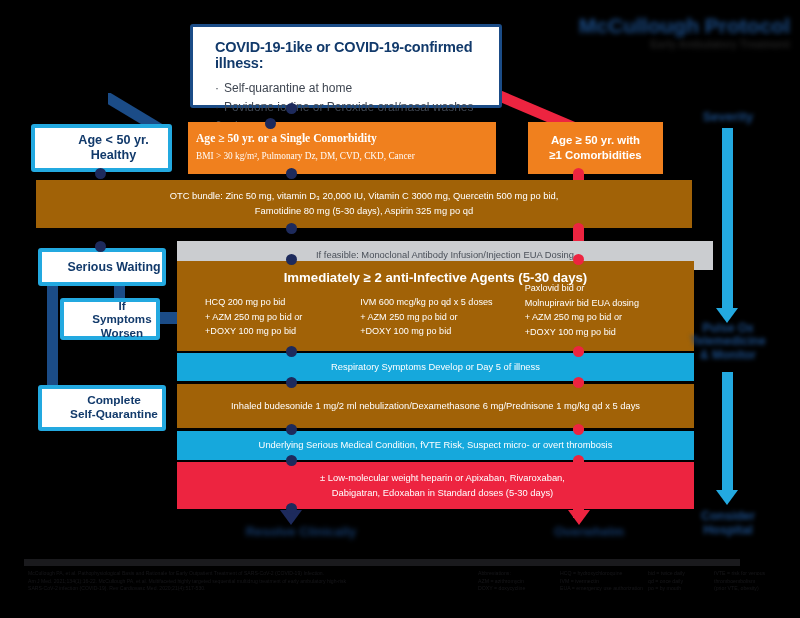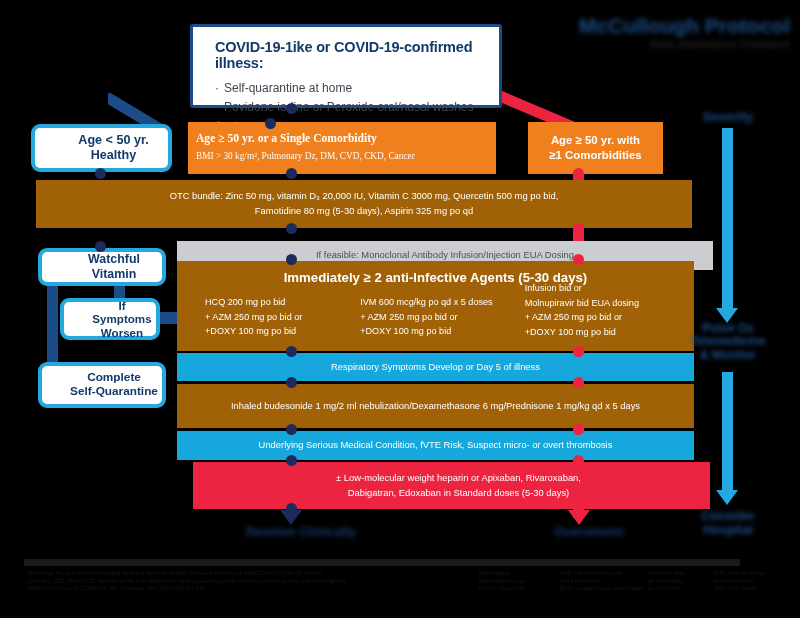--- a/index.html
+++ b/index.html
@@ -8,21 +8,21 @@
   #stage{position:relative;width:800px;height:618px;background:#000;}
 
   .abs{position:absolute;box-sizing:border-box;}
 
   
   .conn{position:absolute;background:#1b4c87;}
   .conn-cyan{position:absolute;background:#23a9e0;}
   .conn-red{position:absolute;background:#ed2440;}
 
   
-  .wbox{background:#ffffff;border:4px solid #23a9e0;border-radius:9px;
+  .wbox{background:#ffffff;border:4px solid #23a9e0;border-radius:3px;
         display:flex;align-items:center;justify-content:center;text-align:center;
         color:#123a6b;font-weight:bold;line-height:1.18;padding-left:24px;}
 
   
   .panel{background:#ffffff;border:3px solid #1b4c87;border-radius:3px;
          padding:12px 16px 12px 22px;}
   .panel h1{margin:0 0 8px 0;font-size:14.5px;color:#123a6b;font-weight:bold;
             letter-spacing:-0.2px;}
   .panel ul{margin:0;padding:0;list-style:none;}
   .panel li{font-size:12px;color:#3f4651;line-height:1.58;}
@@ -157,57 +157,57 @@
         <div>HCQ 200 mg po bid</div>
         <div>+ AZM 250 mg po bid or</div>
         <div>+DOXY 100 mg po bid</div>
       </div>
       <div class="col c2">
         <div>IVM 600 mcg/kg po qd x 5 doses</div>
         <div>+ AZM 250 mg po bid or</div>
         <div>+DOXY 100 mg po bid</div>
       </div>
       <div class="col c3" style="margin-top:-14px;">
-        <div>Infusion bid or</div>
+        <div>Paxlovid bid or</div>
         <div>Molnupiravir bid EUA dosing</div>
         <div>+ AZM 250 mg po bid or</div>
         <div>+DOXY 100 mg po bid</div>
       </div>
     </div>
   </div>
 
   <div class="bar bar-cyan abs" style="left:177px;top:353px;width:517px;height:28px;">
     <div class="line">Respiratory Symptoms Develop or Day 5 of illness</div>
   </div>
 
   <div class="bar bar-gray-d abs" style="left:177px;top:384px;width:517px;height:44px;">
     <div class="line">Inhaled budesonide 1 mg/2 ml nebulization/Dexamethasone 6 mg/Prednisone 1 mg/kg qd x 5 days</div>
   </div>
 
   <div class="bar bar-cyan abs" style="left:177px;top:431px;width:517px;height:29px;">
     <div class="line">Underlying Serious Medical Condition, fVTE Risk, Suspect micro- or overt thrombosis</div>
   </div>
 
-  <div class="bar bar-red abs" style="left:193px;top:462px;width:517px;height:47px;padding-left:14px;">
+  <div class="bar bar-red abs" style="left:177px;top:462px;width:517px;height:47px;padding-left:14px;">
     <div class="line">± Low-molecular weight heparin or  Apixaban, Rivaroxaban,</div>
     <div class="line">Dabigatran, Edoxaban in Standard doses (5-30 days)</div>
   </div>
 
   <div class="wbox abs" style="left:38px;top:248px;width:128px;height:38px;font-size:12.4px;">
-    <span>Watchful Vitamin</span>
+    <span>Serious Waiting</span>
   </div>
 
   <div class="wbox abs" style="left:60px;top:298px;width:100px;height:42px;font-size:11.6px;">
     <div>
       <span>If Symptoms</span><br>
       <span>Worsen</span>
     </div>
   </div>
 
-  <div class="wbox abs" style="left:38px;top:362px;width:128px;height:46px;font-size:11.8px;">
+  <div class="wbox abs" style="left:38px;top:385px;width:128px;height:46px;font-size:11.8px;">
     <div>
       <span>Complete</span><br>
       <span>Self-Quarantine</span>
     </div>
   </div>
 
   <div class="vlabel" style="left:672px;top:110px;width:112px;font-size:13px;">Severity</div>
 
   <div class="vlabel" style="left:662px;top:322px;width:132px;font-size:12px;">
     <span>Pulse Ox</span><br>

